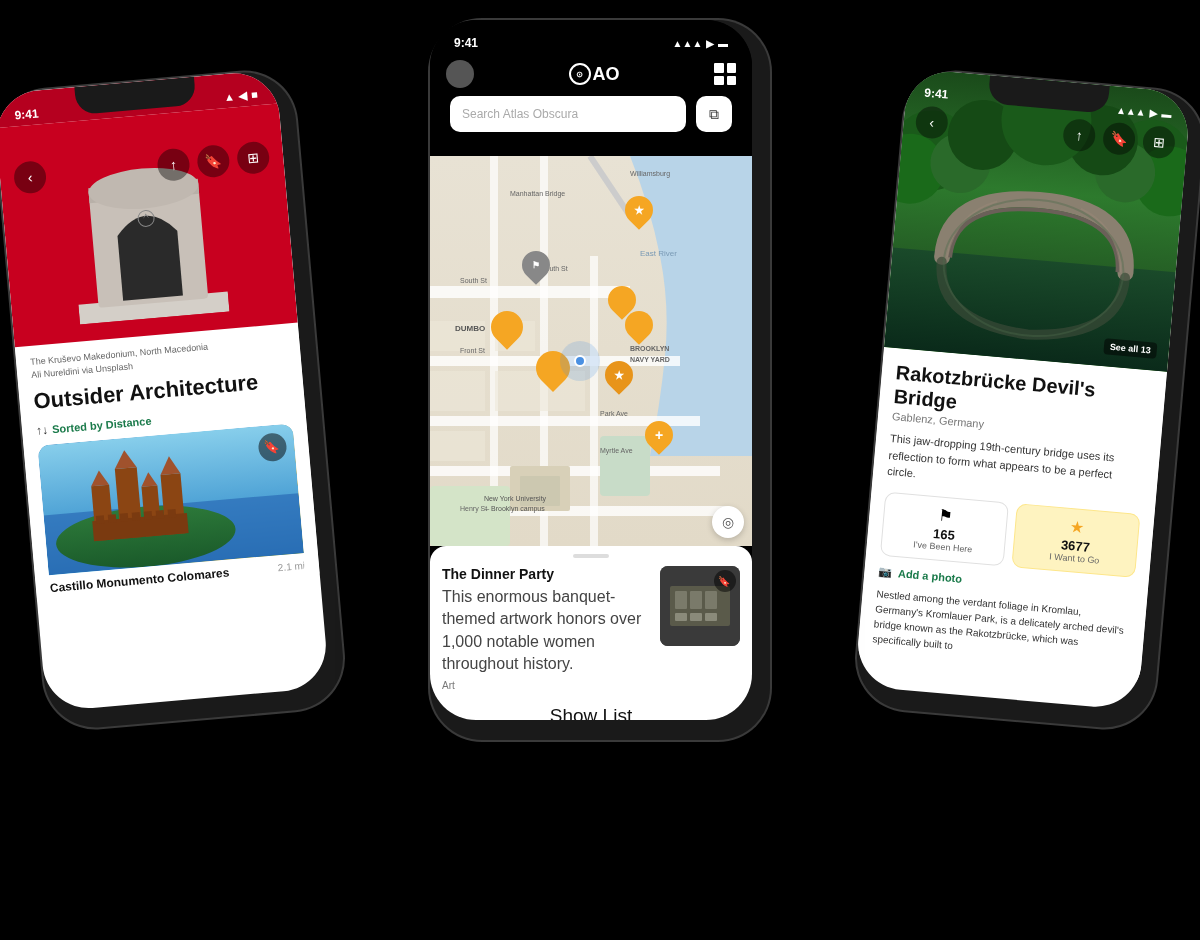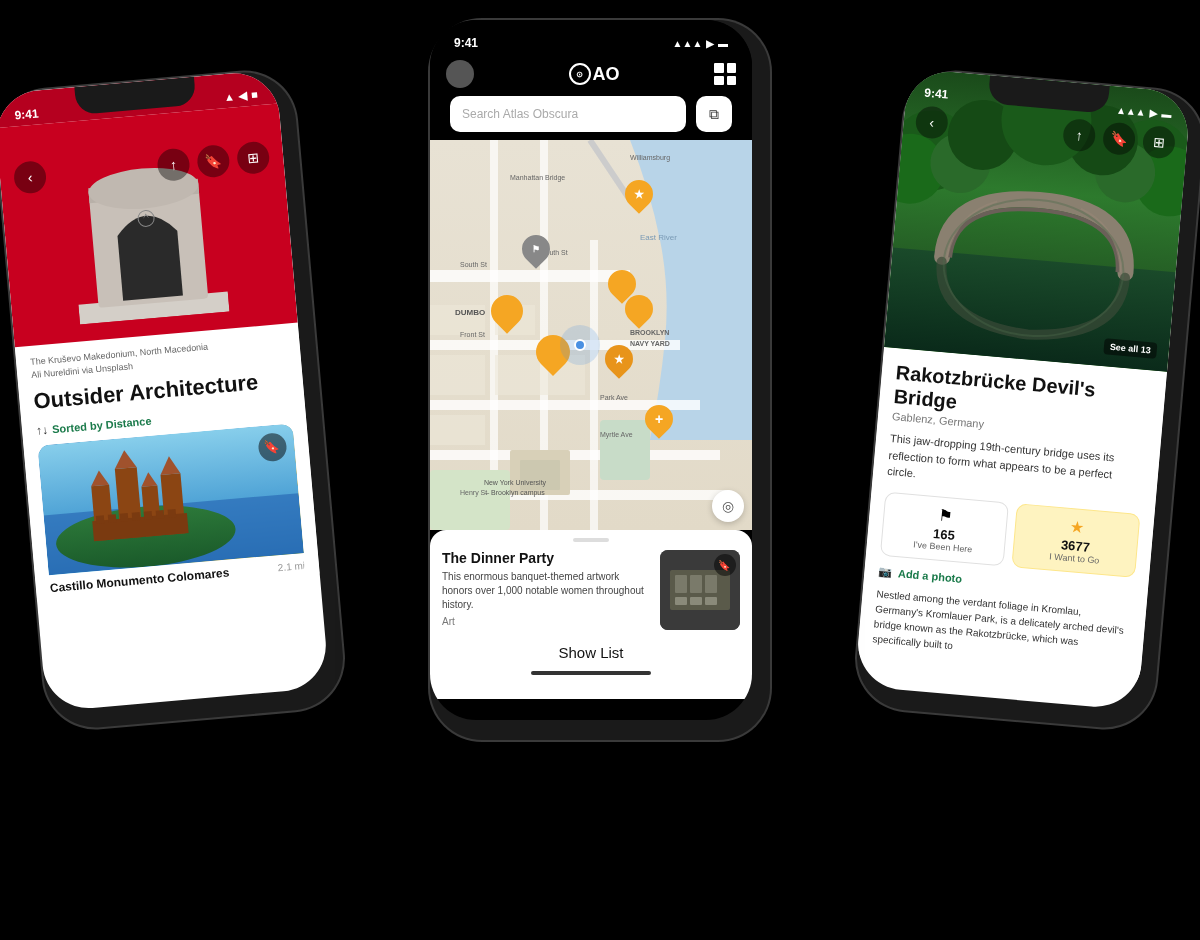--- a/index.html
+++ b/index.html
@@ -254,21 +254,21 @@
       width: 28px;
       height: 28px;
       border-radius: 50%;
       background: #555;
       overflow: hidden;
     }
 
     .center-search-bar {
       margin: 0 10px 0;
       background: #000;
-      padding: 0 10px 8px;
+      padding: 0 10px 24px;
       display: flex;
       gap: 10px;
     }
 
     .search-input-box {
       flex: 1;
       background: #fff;
       border-radius: 10px;
       padding: 8px 12px;
       font-size: 13px;
@@ -407,21 +407,21 @@
     .bottom-card-text { flex: 1; }
 
     .bottom-card-title {
       font-size: 14px;
       font-weight: 700;
       color: #111;
       margin-bottom: 4px;
     }
 
     .bottom-card-desc {
-      font-size: 10px;
+      font-size: 16px;
       color: #444;
       line-height: 1.4;
       margin-bottom: 4px;
     }
 
     .bottom-card-tag {
       font-size: 10px;
       color: #777;
     }
 
@@ -436,21 +436,21 @@
       display: flex;
       align-items: center;
       justify-content: center;
       color: #fff;
       font-size: 10px;
     }
 
     .show-list-btn {
       text-align: center;
       padding: 4px 0 6px;
-      font-size: 15px;
+      font-size: 19px;
       font-weight: 500;
       color: #111;
     }
 
     .home-indicator {
       width: 120px;
       height: 4px;
       background: #333;
       border-radius: 2px;
       margin: 4px auto 8px;

